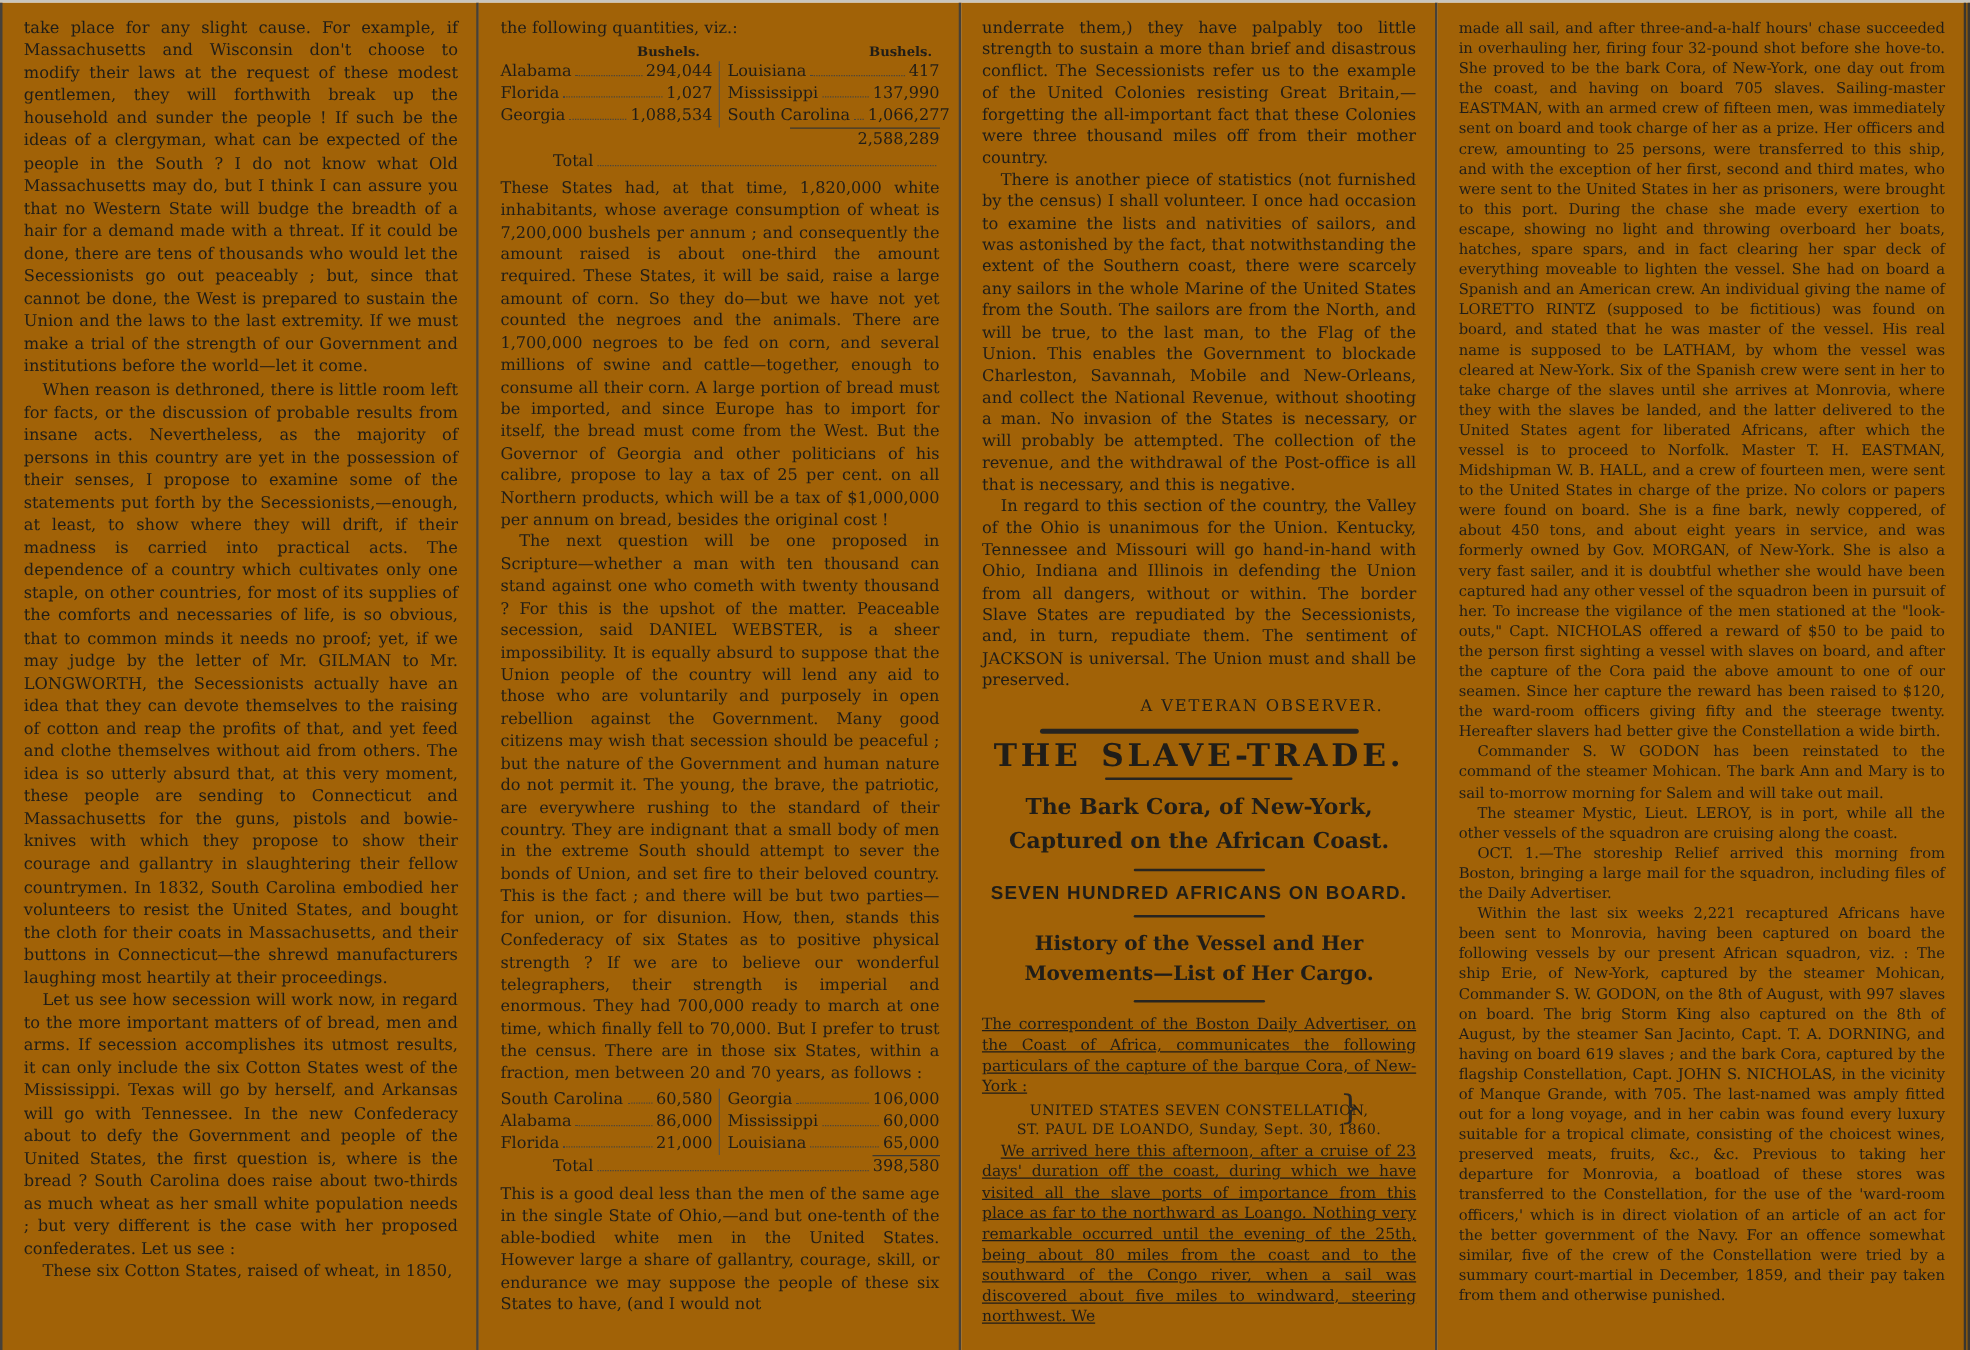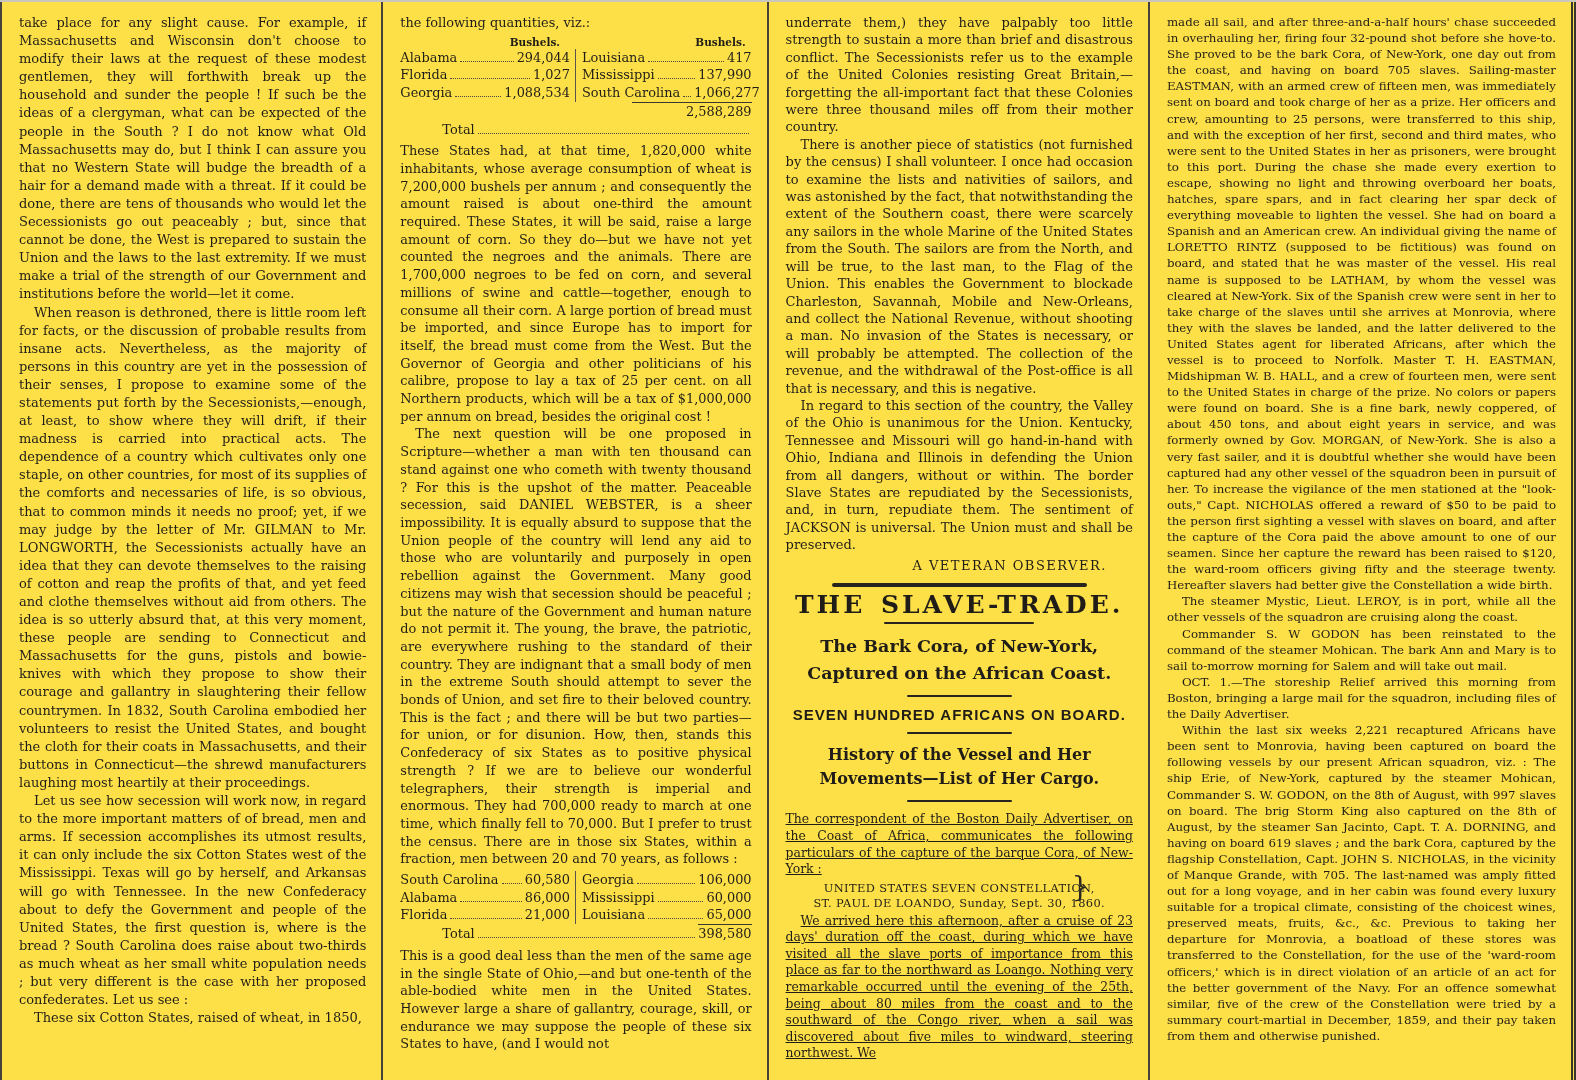--- a/index.html
+++ b/index.html
@@ -10,21 +10,21 @@
     font-family:"DejaVu Serif","Liberation Serif",serif;
     color:#201d18;
     overflow:hidden;
     border-top:2px solid #c9c6be;
   }
   .col{
     box-sizing:border-box;
     overflow:hidden;
     padding:12px 15px 4px 17px;
     border-right:2px solid #46413a;
-    background:#fde047;
+    background:#a16207;
   }
   .col-1{width:394px;border-left:2px solid #46413a;font-size:13px;line-height:18.1px;}
   .col-2{width:396px;font-size:12.9px;line-height:17.7px;}
   .col-3{width:392px;font-size:13px;line-height:17.4px;}
   .col-4{width:438px;font-size:11.8px;line-height:16.1px;border-right:5px double #3a362f;}
   p{margin:0;text-align:justify;text-indent:15px;}
   p.cont{text-indent:0;}
   
   .tbl{margin:3px 0 4px 0;}
   .tbl-units{display:flex;font-size:10.5px;font-weight:bold;line-height:14px;gap:20px;}
@@ -196,19 +196,19 @@
     <div class="dateline">
       <div class="dl">UNITED STATES SEVEN CONSTELLATION,</div>
       <div class="dl">ST. PAUL DE LOANDO, Sunday, Sept. 30, 1860.</div>
       <span class="brace">}</span>
     </div>
     <p class="letter">We arrived here this afternoon, after a cruise of 23 days' duration off the coast, during which we have visited all the slave ports of importance from this place as far to the northward as Loango.  Nothing very remarkable occurred until the evening of the 25th, being about 80 miles from the coast and to the southward of the Congo river, when a sail was discovered about five miles to windward, steering northwest.  We</p>
   </div>
 
   <div class="col col-4">
     <p class="cont">made all sail, and after three-and-a-half hours' chase succeeded in overhauling her, firing four 32-pound shot before she hove-to.  She proved to be the bark Cora, of New-York, one day out from the coast, and having on board 705 slaves.  Sailing-master EASTMAN, with an armed crew of fifteen men, was immediately sent on board and took charge of her as a prize.  Her officers and crew, amounting to 25 persons, were transferred to this ship, and with the exception of her first, second and third mates, who were sent to the United States in her as prisoners, were brought to this port.  During the chase she made every exertion to escape, showing no light and throwing overboard her boats, hatches, spare spars, and in fact clearing her spar deck of everything moveable to lighten the vessel.  She had on board a Spanish and an American crew.  An individual giving the name of LORETTO RINTZ (supposed to be fictitious) was found on board, and stated that he was master of the vessel.  His real name is supposed to be LATHAM, by whom the vessel was cleared at New-York.  Six of the Spanish crew were sent in her to take charge of the slaves until she arrives at Monrovia, where they with the slaves be landed, and the latter delivered to the United States agent for liberated Africans, after which the vessel is to proceed to Norfolk.  Master T. H. EASTMAN, Midshipman W. B. HALL, and a crew of fourteen men, were sent to the United States in charge of the prize.  No colors or papers were found on board.  She is a fine bark, newly coppered, of about 450 tons, and about eight years in service, and was formerly owned by Gov. MORGAN, of New-York.  She is also a very fast sailer, and it is doubtful whether she would have been captured had any other vessel of the squadron been in pursuit of her.  To increase the vigilance of the men stationed at the "look-outs," Capt. NICHOLAS offered a reward of $50 to be paid to the person first sighting a vessel with slaves on board, and after the capture of the Cora paid the above amount to one of our seamen. Since her capture the reward has been raised to $120, the ward-room officers giving fifty and the steerage twenty.  Hereafter slavers had better give the Constellation a wide birth.</p>
+    <p>Commander S. W GODON has been reinstated to the command of the steamer Mohican.  The bark Ann and Mary is to sail to-morrow morning for Salem and will take out mail.</p>
     <p>The steamer Mystic, Lieut. LEROY, is in port, while all the other vessels of the squadron are cruising along the coast.</p>
-    <p>Commander S. W GODON has been reinstated to the command of the steamer Mohican.  The bark Ann and Mary is to sail to-morrow morning for Salem and will take out mail.</p>
     <p>OCT. 1.—The storeship Relief arrived this morning from Boston, bringing a large mail for the squadron, including files of the Daily Advertiser.</p>
     <p>Within the last six weeks 2,221 recaptured Africans have been sent to Monrovia, having been captured on board the following vessels by our present African squadron, viz. :  The ship Erie, of New-York, captured by the steamer Mohican, Commander S. W. GODON, on the 8th of August, with 997 slaves on board.  The brig Storm King also captured on the 8th of August, by the steamer San Jacinto, Capt. T. A. DORNING, and having on board 619 slaves ; and the bark Cora, captured by the flagship Constellation, Capt. JOHN S. NICHOLAS, in the vicinity of Manque Grande, with 705.  The last-named was amply fitted out for a long voyage, and in her cabin was found every luxury suitable for a tropical climate, consisting of the choicest wines, preserved meats, fruits, &amp;c., &amp;c.  Previous to taking her departure for Monrovia, a boatload of these stores was transferred to the Constellation, for the use of the 'ward-room officers,' which is in direct violation of an article of an act for the better government of the Navy.  For an offence somewhat similar, five of the crew of the Constellation were tried by a summary court-martial in December, 1859, and their pay taken from them and otherwise punished.</p>
   </div>
 
 </div>
 
 </body></html>

